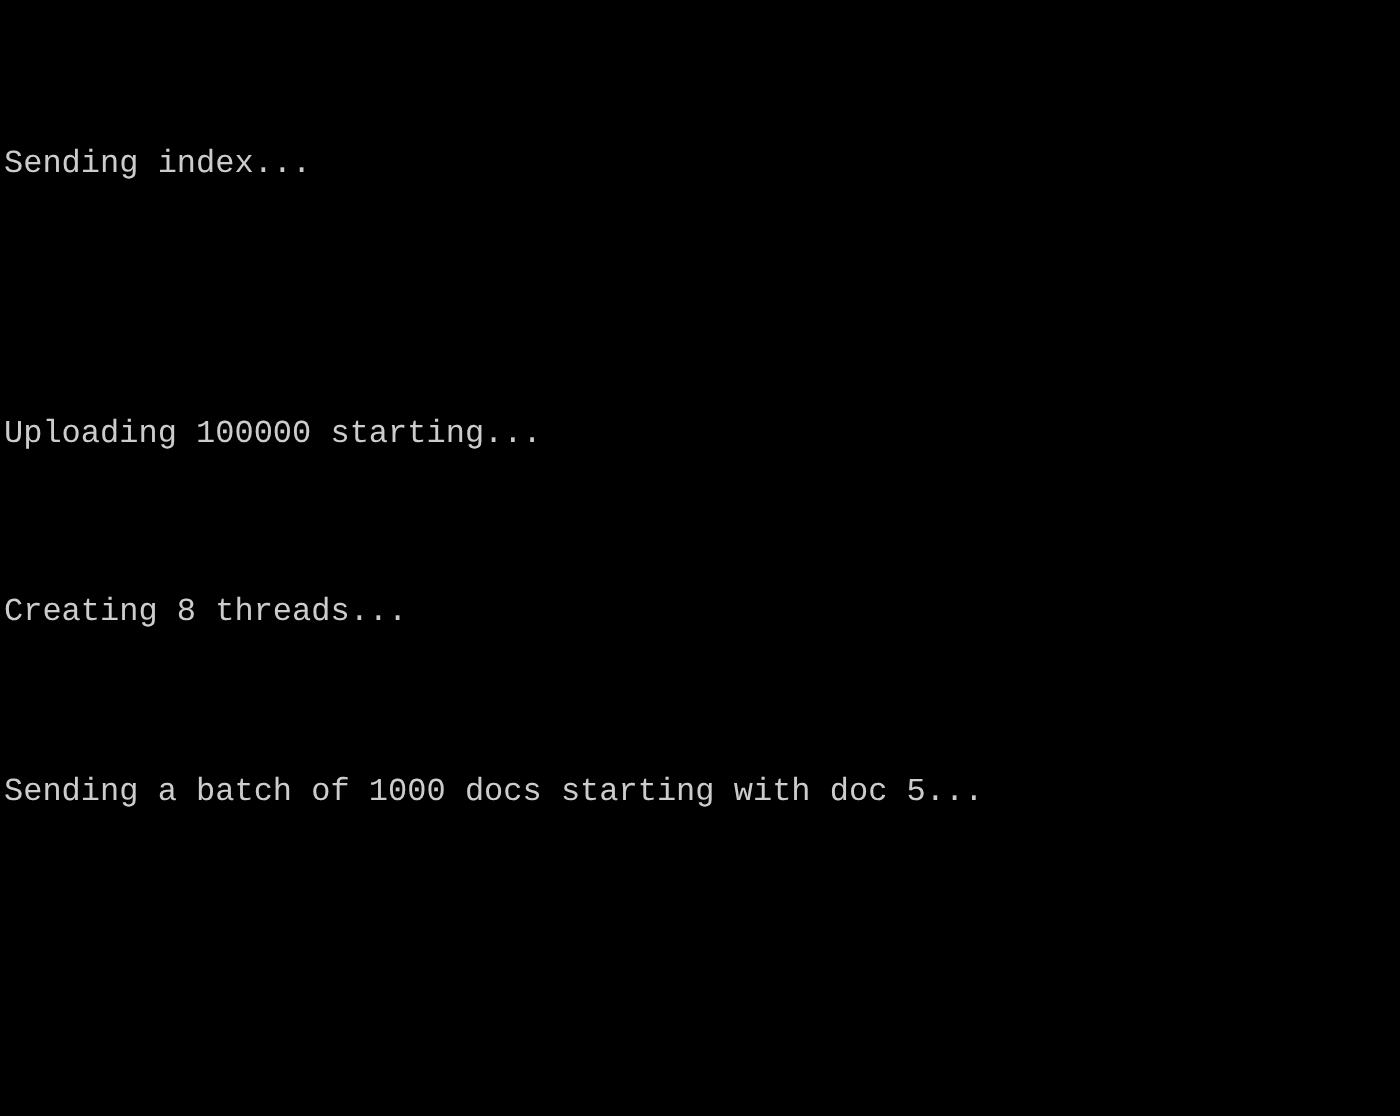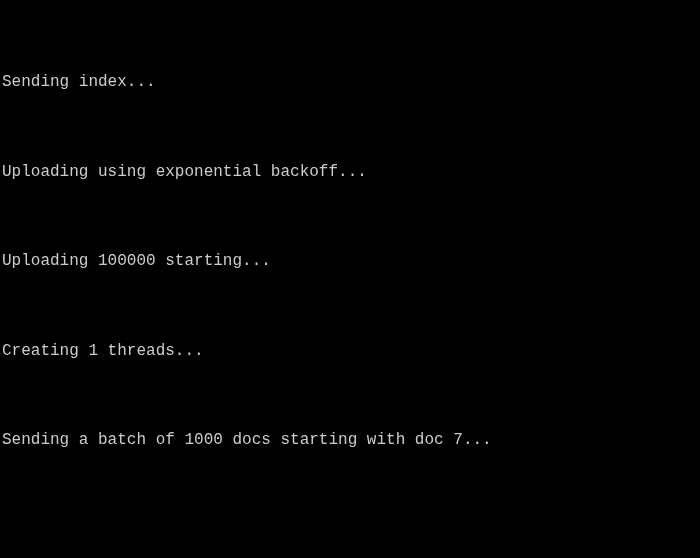--- a/index.html
+++ b/index.html
@@ -26,27 +26,26 @@
       min-height: 1.4em;
     }
   </style>
 </head>
 <body>
 
 <div class="terminal">
 <span class="line"></span>
 <span class="line">Sending index...</span>
 <span class="line"></span>
-<span class="line">Uploading using exponential backoff...</span>
 <span class="line"></span>
 <span class="line">Uploading 100000 starting...</span>
 <span class="line"></span>
-<span class="line">Creating 1 threads...</span>
+<span class="line">Creating 8 threads...</span>
 <span class="line"></span>
-<span class="line">Sending a batch of 1000 docs starting with doc 7...</span>
+<span class="line">Sending a batch of 1000 docs starting with doc 5...</span>
 <span class="line"></span>
 
 
 
 
 
 
 
 
 

